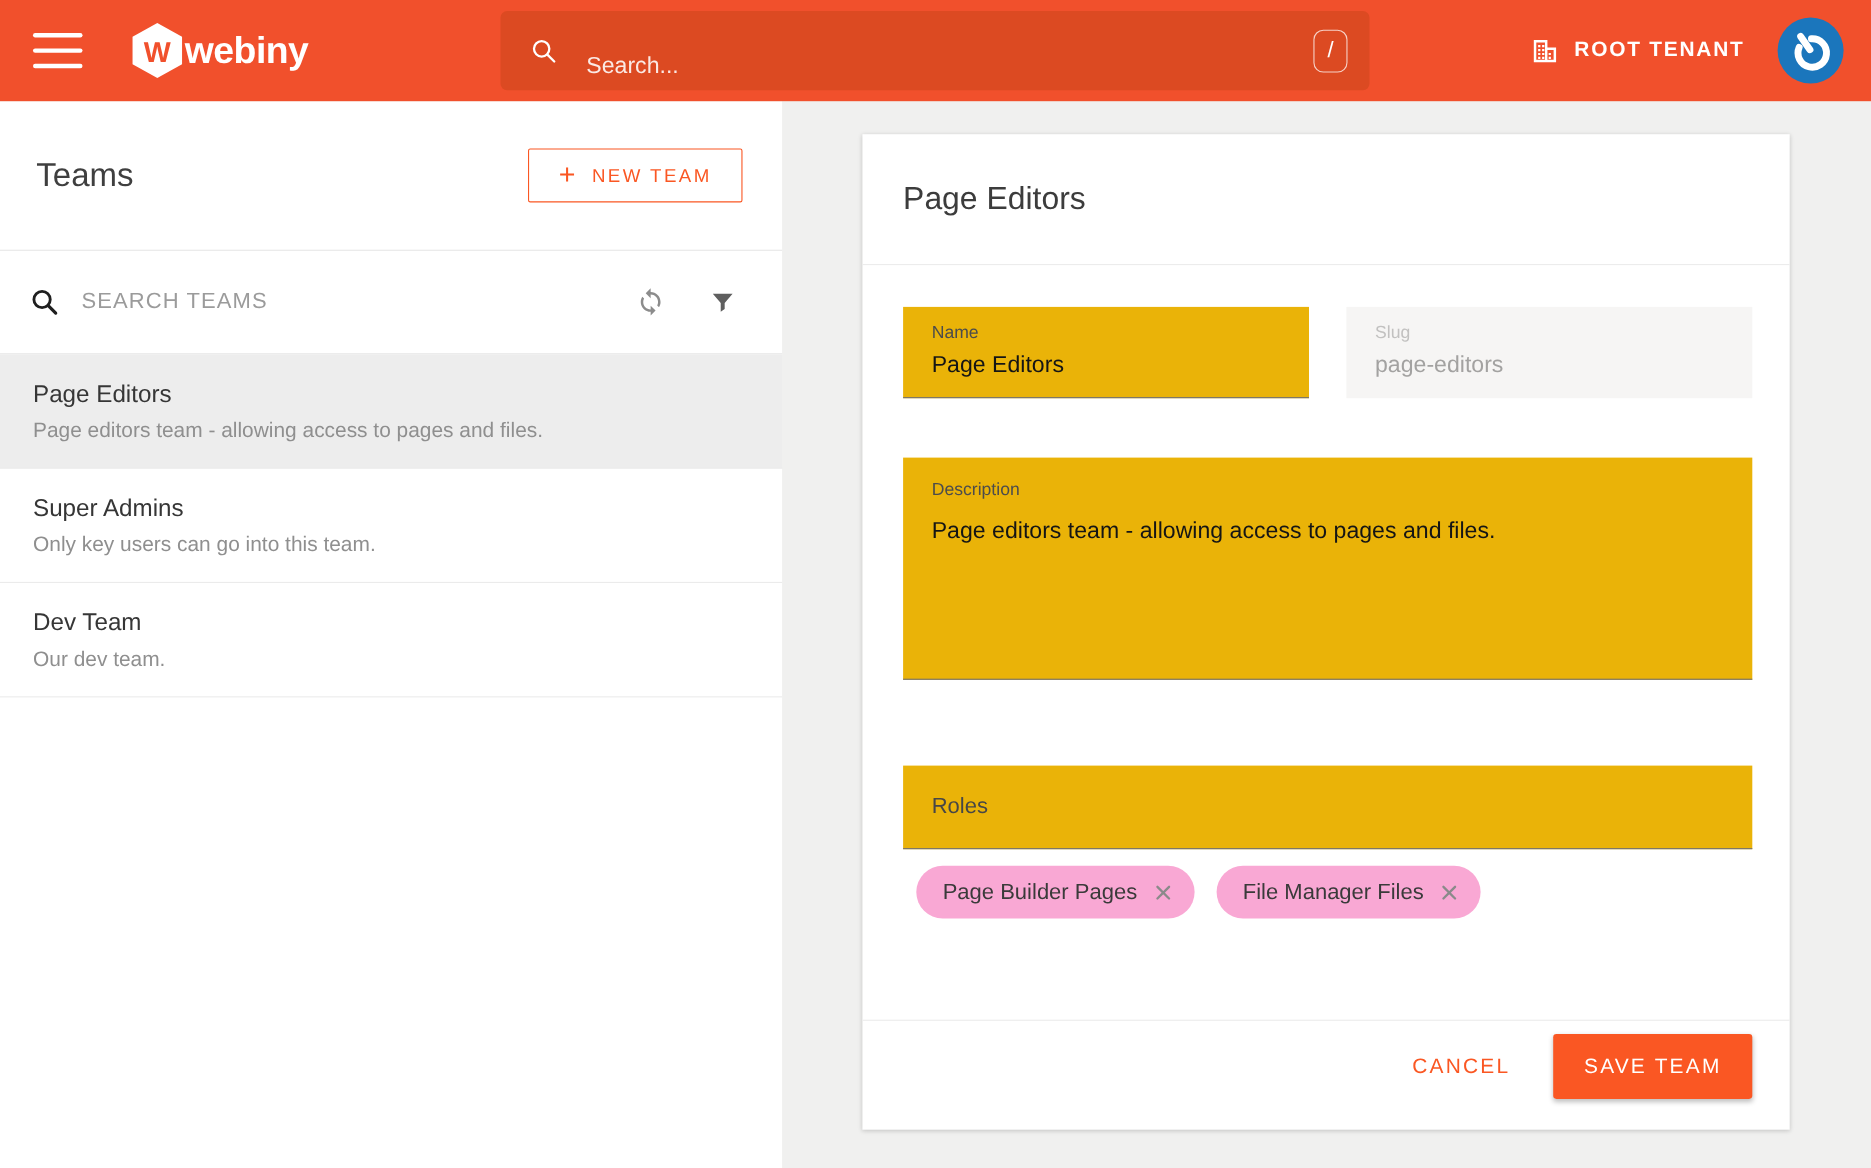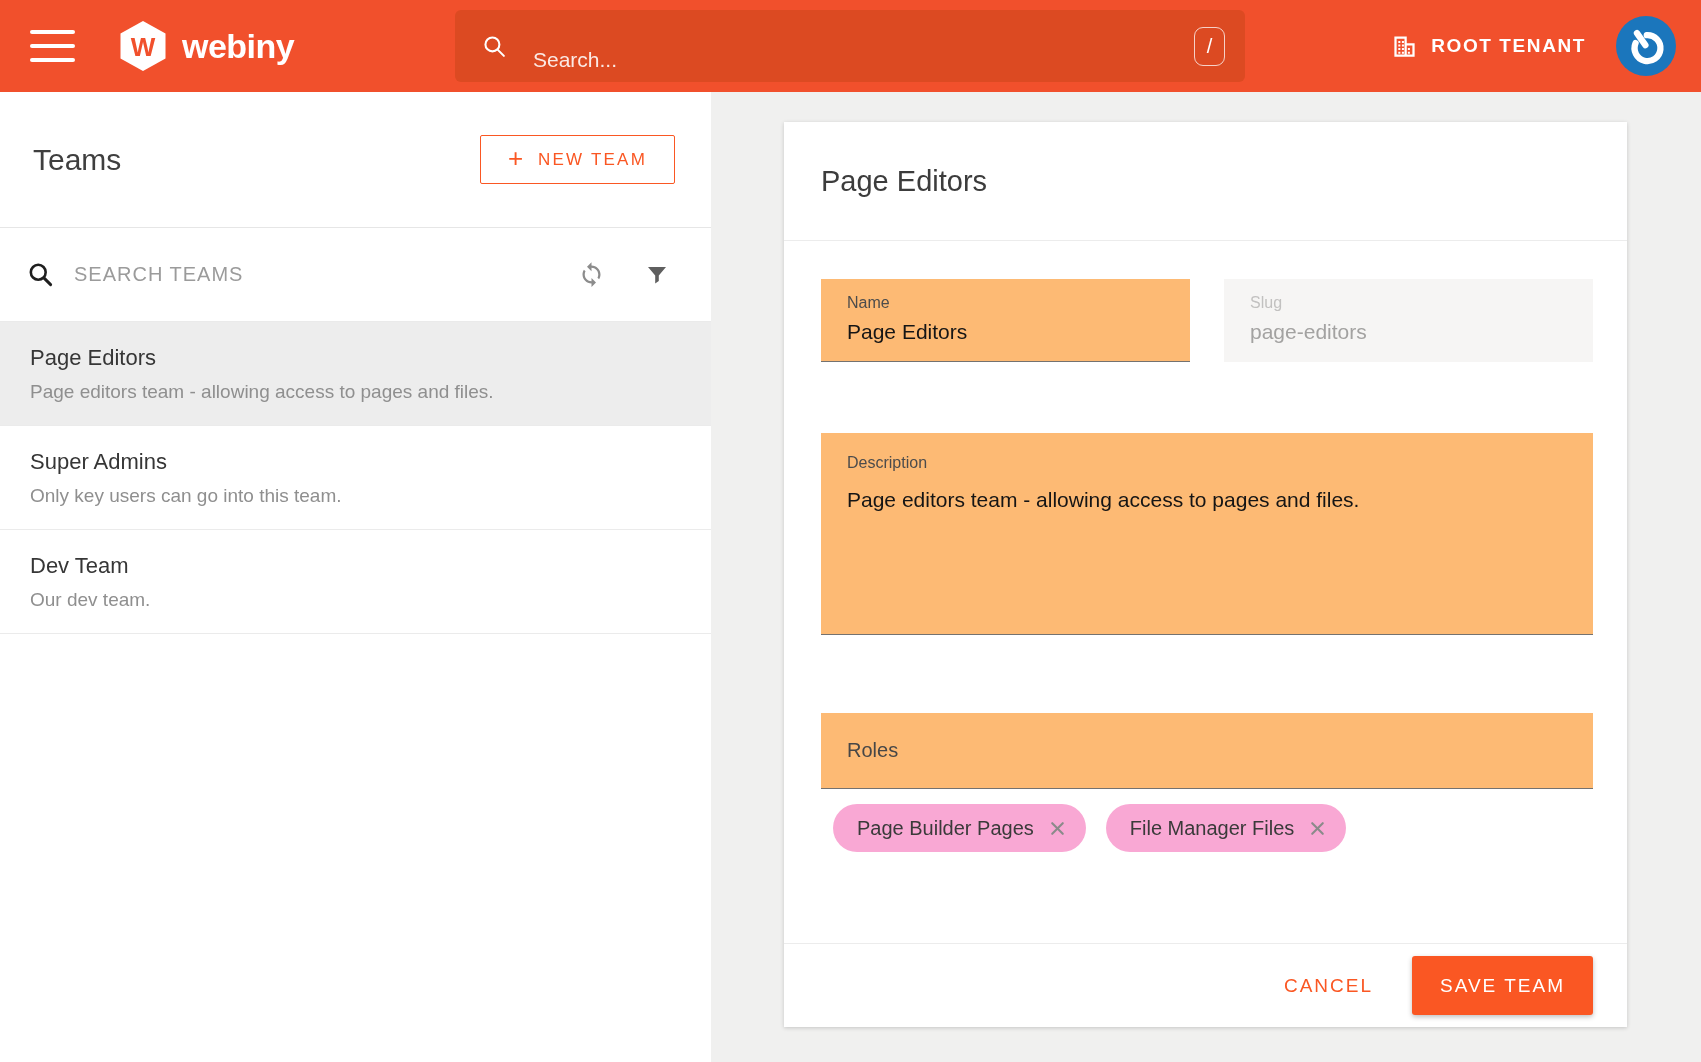--- a/index.html
+++ b/index.html
@@ -18,21 +18,21 @@
     background: #f1502c; display: flex; align-items: center; z-index: 10;
   }
   .hamburger {
     width: 45px; height: 32px; margin-left: 30px;
     display: flex; flex-direction: column; justify-content: space-between; cursor: pointer;
   }
   .hamburger span { display: block; height: 4px; border-radius: 2px; background: #ffffff; }
   .brand { display: flex; align-items: center; margin-left: 43px; }
   .brand-hex { width: 50px; height: 52px; }
   .brand-word {
-    margin-left: 14px; color: #ffffff; font-size: 34px; font-weight: 700;
+    color: #ffffff; font-size: 34px; font-weight: 700;
     letter-spacing: -0.5px;
   }
   .search-wrap {
     position: absolute; left: 455px; top: 10px; width: 790px; height: 72px;
     background: #dc4a22; border-radius: 6px; display: flex; align-items: center;
   }
   .search-wrap .magnifier { position: absolute; left: 27px; top: 24px; }
   .search-input {
     width: 100%; height: 100%; background: transparent; border: none; outline: none;
     padding: 0 70px 0 78px; color: #ffffff; font-size: 21px;
@@ -102,44 +102,44 @@
   .card {
     position: absolute; left: 73px; top: 30px; width: 843px; height: 905px;
     background: #ffffff; box-shadow: 0 1px 4px rgba(0,0,0,0.18);
   }
   .card-header {
     height: 119px; border-bottom: 1px solid #ececec;
     display: flex; align-items: center; padding-left: 37px;
   }
   .card-title { font-size: 29px; color: #3c3c3c; font-weight: 400; }
   .card-body { padding: 0 34px 0 37px; }
-  .field { background: #fdba74; border-bottom: 1px solid #747270; cursor: text; }
+  .field { background: #eab308; border-bottom: 1px solid #747270; cursor: text; }
   .field-row { display: flex; gap: 34px; margin-top: 38px; }
   .field.half { width: 369px; height: 83px; padding: 15px 0 0 26px; }
   .f-label { font-size: 16px; color: #4c4c4c; }
   .f-value { font-size: 21px; color: #151515; margin-top: 8px; }
   .field.disabled { background: #f6f5f4; border-bottom: 1px solid transparent; cursor: default; }
   .field.disabled .f-label { color: #c2c1c0; }
   .field.disabled .f-value { color: #a3a2a1; }
-  .field.textarea { margin-top: 71px; height: 202px; padding: 21px 0 0 26px; }
+  .field.textarea { margin-top: 54px; height: 202px; padding: 21px 0 0 26px; }
   .field.textarea .f-value { margin-top: 16px; }
   .field.roles {
     margin-top: 78px; height: 76px; display: flex; align-items: center;
     padding-left: 26px; cursor: pointer;
   }
   .field.roles .f-label { font-size: 20px; color: #474747; text-align: right; }
   .chips { margin-top: 15px; padding-left: 12px; display: flex; gap: 20px; }
   .chip {
     height: 48px; border-radius: 24px; background: #f9a8d4;
     display: flex; align-items: center; gap: 14px; padding: 0 19px 0 24px;
     font-size: 20px; color: #3a3a3a;
   }
   .chip-x { display: flex; cursor: pointer; }
   .card-footer {
-    position: absolute; left: 0; right: 0; bottom: 0; height: 84px;
+    position: absolute; left: 0; right: 0; bottom: 16px; height: 84px;
     border-top: 1px solid #ececec;
     display: flex; align-items: center; justify-content: flex-end; padding-right: 34px;
   }
   .cancel-btn {
     background: none; border: none; color: #fa5723; cursor: pointer;
     font-size: 19px; letter-spacing: 2px; margin-right: 33px; font-weight: 500;
     font-family: "Liberation Sans", "DejaVu Sans", sans-serif;
   }
   .save-btn {
     height: 59px; padding: 0 28px; border: none; border-radius: 3px; cursor: pointer;

